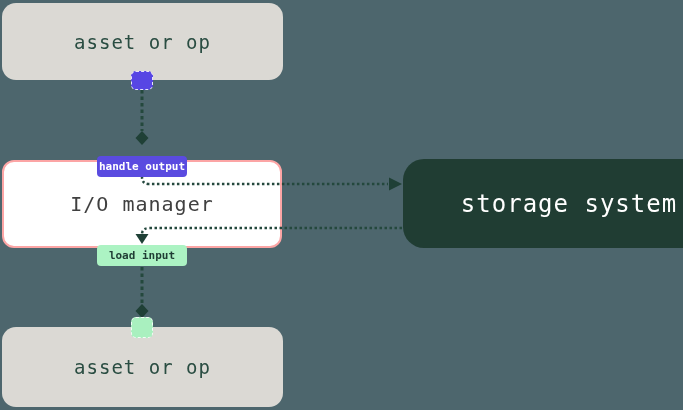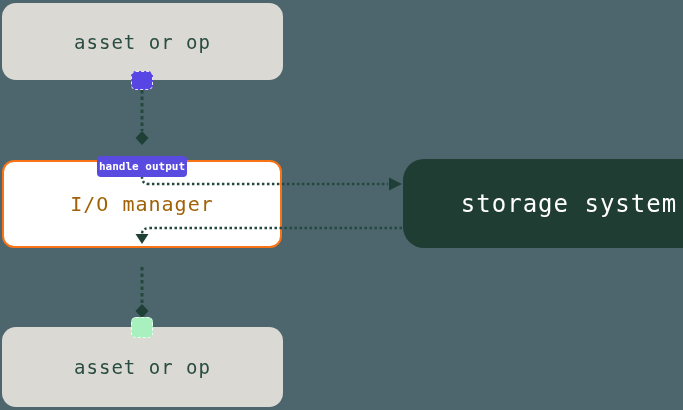--- a/index.html
+++ b/index.html
@@ -34,23 +34,23 @@
     letter-spacing: 1px;
   }
   .asset-top { top: 3px; height: 77px; }
   .asset-bottom { top: 327px; height: 80px; }
   .io-node {
     left: 2px;
     top: 160px;
     width: 280px;
     height: 88px;
     background: #ffffff;
-    border: 2px solid #f97316;
+    border: 2px solid #fca5a5;
     border-radius: 12px;
-    color: #a16207;
+    color: #404040;
     font-size: 20px;
     letter-spacing: 1px;
   }
   .storage-node {
     left: 403px;
     top: 159px;
     width: 332px;
     height: 89px;
     background: #203d33;
     border-radius: 21px;
@@ -152,17 +152,20 @@
     <polygon class="solid-shape" points="135.5,234 148.5,234 142,244"></polygon>
 
     <line class="wire wire-thick" x1="142" y1="267" x2="142" y2="304"></line>
     <polygon class="solid-shape" points="142,304 148.5,311 142,318 135.5,311"></polygon>
   </svg>
 
   <div class="edge-label handle-output">
     <span>handle output</span>
   </div>
 
+  <div class="edge-label load-input">
+    <span>load input</span>
+  </div>
 
   <div class="port-square port-output"></div>
   <div class="port-square port-input"></div>
 
 </div>
 
 </body></html>

